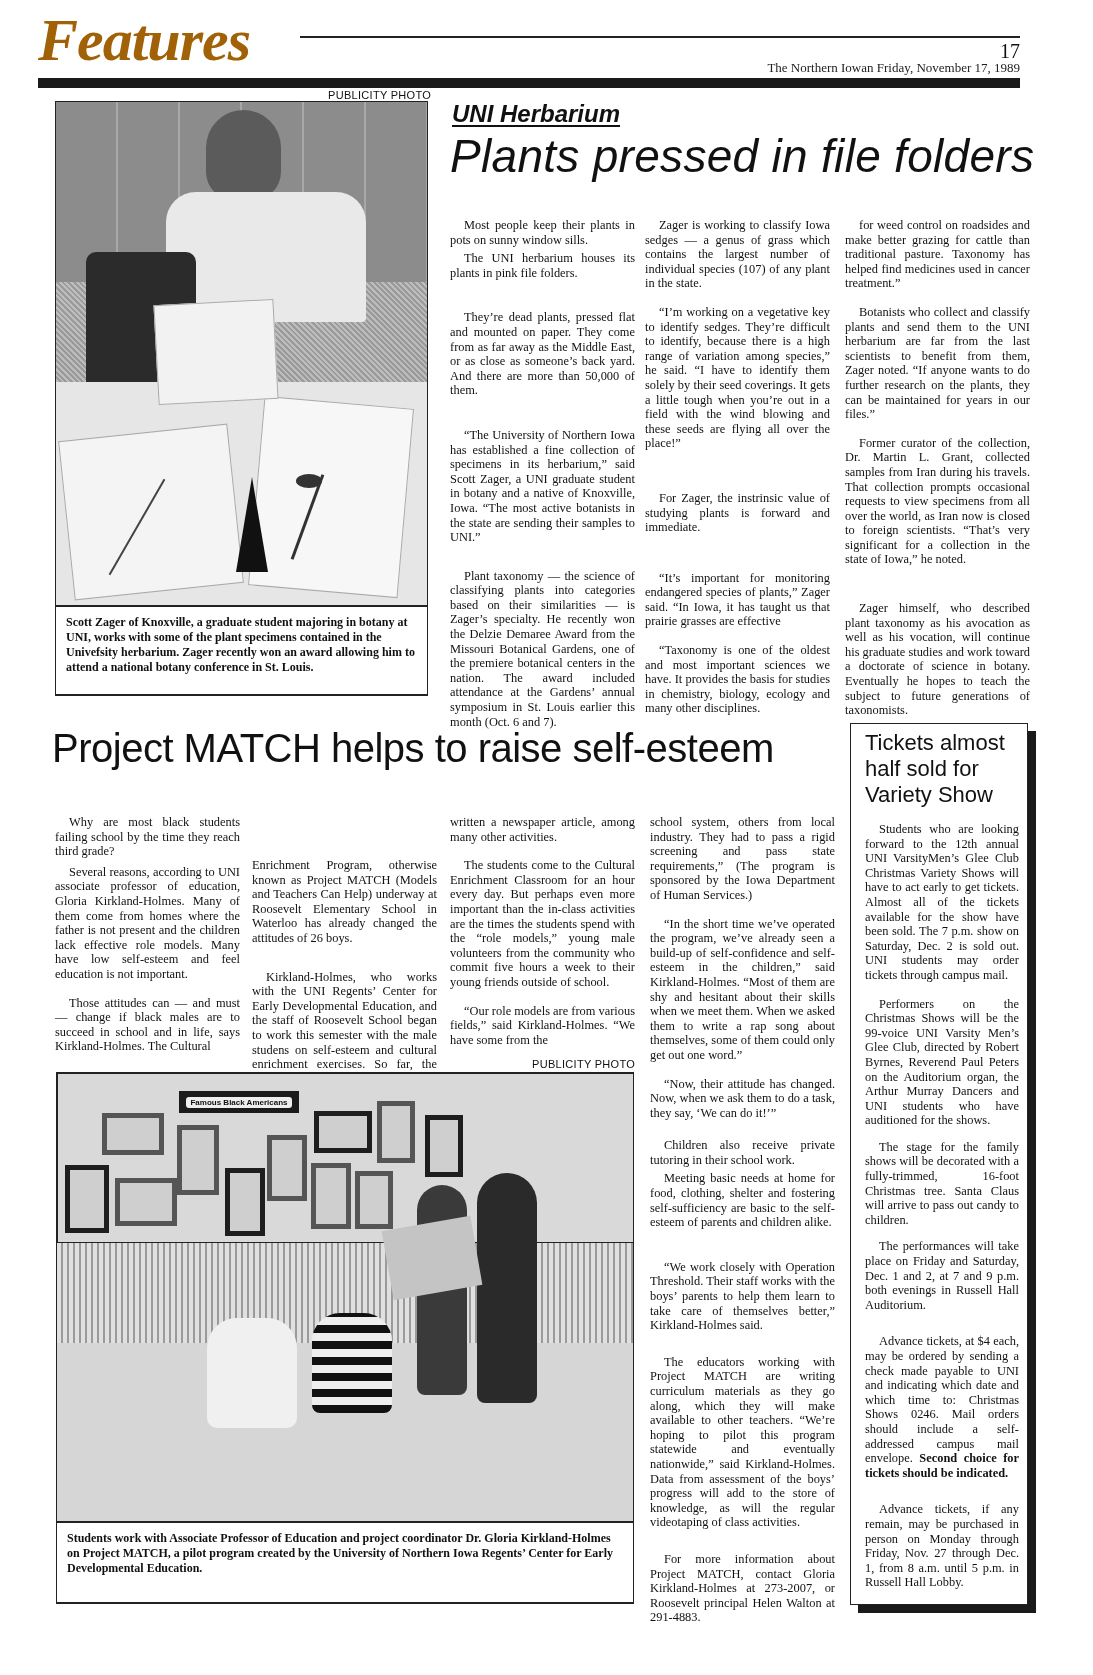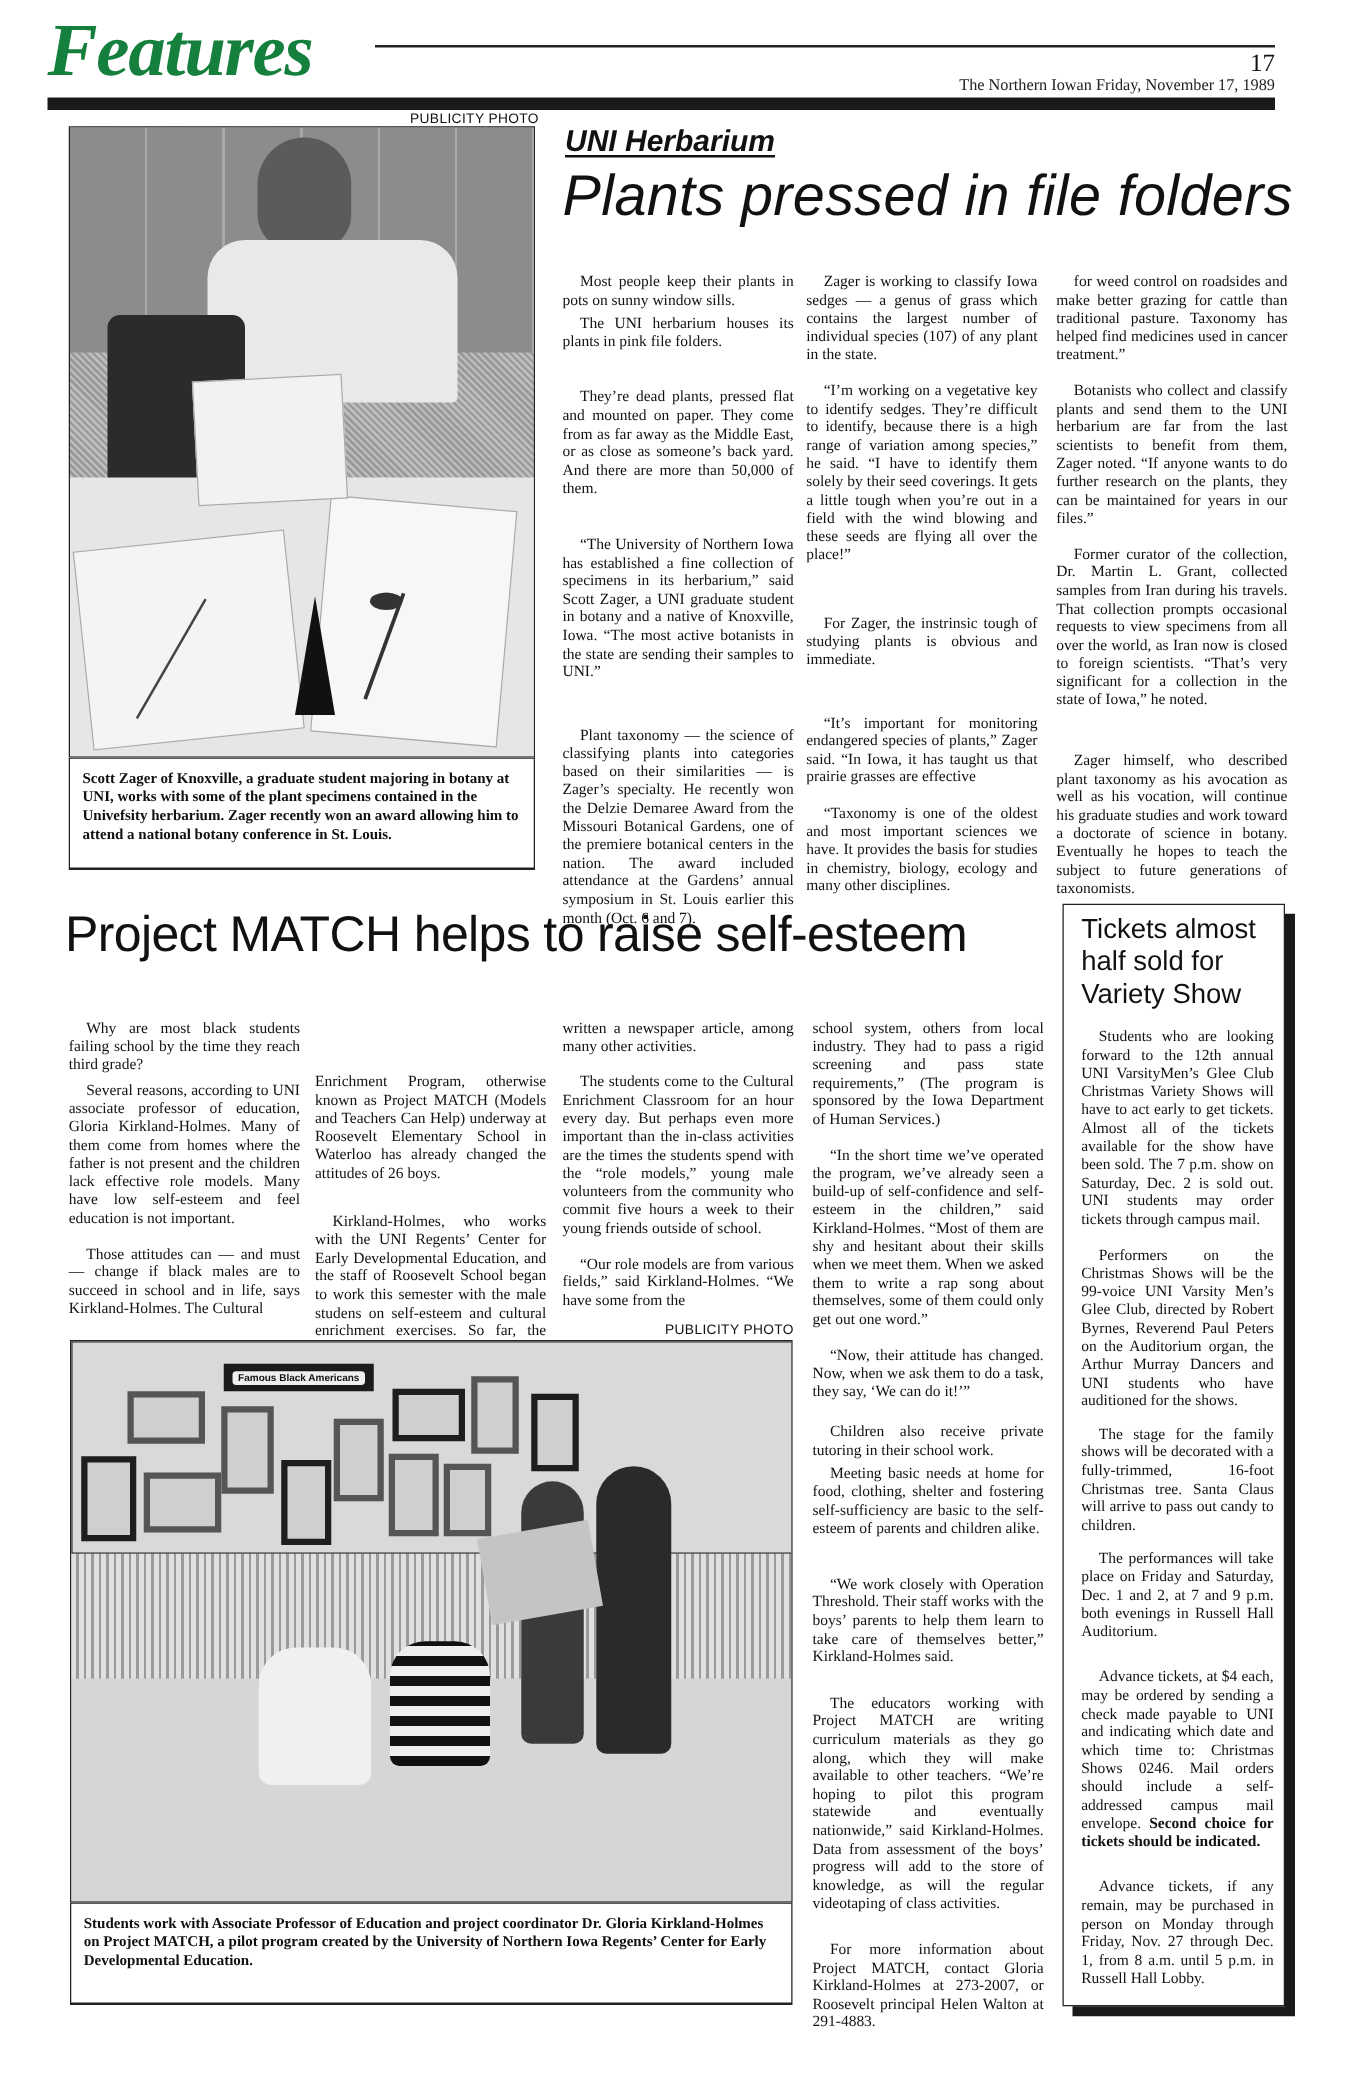--- a/index.html
+++ b/index.html
@@ -3,21 +3,21 @@
 <meta charset="utf-8">
 <style>
   * { box-sizing: border-box; margin: 0; padding: 0; }
   body {
     width: 1093px; height: 1675px; background: #ffffff; color: #111;
     font-family: "Liberation Serif", "DejaVu Serif", serif; position: relative; overflow: hidden;
   }
   .abs { position: absolute; }
   .flag {
     left: 38px; top: 10px; font-family: "Liberation Serif", serif; font-style: italic; font-weight: bold;
-    font-size: 60px; letter-spacing: -1px; line-height: 1; color: #15803d;
+    font-size: 60px; letter-spacing: -1px; line-height: 1; color: #a16207;
   }
   .flag-rule { left: 300px; top: 36px; width: 720px; height: 2px; background: #222; }
   .page-num { right: 73px; top: 40px; font-size: 20px; font-family: "Liberation Serif", serif; }
   .dateline { right: 73px; top: 60px; font-size: 13px; font-family: "Liberation Serif", serif; color: #222; }
   .topbar { left: 38px; top: 78px; width: 982px; height: 10px; background: #1a1a1a; }
   .credit {
     font-family: "Liberation Sans", sans-serif; font-size: 11px; letter-spacing: 0.3px; color: #111;
   }
   .photo {
     background: repeating-linear-gradient(45deg, #9a9a9a 0 2px, #bdbdbd 2px 4px);
@@ -93,27 +93,27 @@
   <div class="caption-text">Scott Zager of Knoxville, a graduate student majoring in botany at UNI, works with some of the plant specimens contained in the Univefsity herbarium. Zager recently won an award allowing him to attend a national botany conference in St. Louis.</div>
 </div>
 
 <div class="abs kicker">UNI Herbarium</div>
 <div class="abs headline-plants">Plants pressed in file folders</div>
 
 <div class="abs col" style="left:450px; top:218px; width:185px;">
   <p class="tight">Most people keep their plants in pots on sunny window sills.</p>
   <p style="margin-bottom:30px">The UNI herbarium houses its plants in pink file folders.</p>
   <p style="margin-bottom:30px">They’re dead plants, pressed flat and mounted on paper. They come from as far away as the Middle East, or as close as someone’s back yard. And there are more than 50,000 of them.</p>
-  <p style="margin-bottom:36px">“The University of Northern Iowa has established a fine collection of specimens in its herbarium,” said Scott Zager, a UNI graduate student in botany and a native of Knoxville, Iowa. “The most active botanists in the state are sending their samples to UNI.”</p>
+  <p style="margin-bottom:24px">“The University of Northern Iowa has established a fine collection of specimens in its herbarium,” said Scott Zager, a UNI graduate student in botany and a native of Knoxville, Iowa. “The most active botanists in the state are sending their samples to UNI.”</p>
   <p>Plant taxonomy — the science of classifying plants into categories based on their similarities — is Zager’s specialty. He recently won the Delzie Demaree Award from the Missouri Botanical Gardens, one of the premiere botanical centers in the nation. The award included attendance at the Gardens’ annual symposium in St. Louis earlier this month (Oct. 6 and 7).</p>
 </div>
 <div class="abs col" style="left:645px; top:218px; width:185px;">
   <p>Zager is working to classify Iowa sedges — a genus of grass which contains the largest number of individual species (107) of any plant in the state.</p>
   <p style="margin-bottom:40px">“I’m working on a vegetative key to identify sedges. They’re difficult to identify, because there is a high range of variation among species,” he said. “I have to identify them solely by their seed coverings. It gets a little tough when you’re out in a field with the wind blowing and these seeds are flying all over the place!”</p>
-  <p style="margin-bottom:36px">For Zager, the instrinsic tough of studying plants is obvious and immediate.</p>
+  <p style="margin-bottom:36px">For Zager, the instrinsic value of studying plants is forward and immediate.</p>
   <p>“It’s important for monitoring endangered species of plants,” Zager said. “In Iowa, it has taught us that prairie grasses are effective</p>
   <p style="margin-bottom:30px">“Taxonomy is one of the oldest and most important sciences we have. It provides the basis for studies in chemistry, biology, ecology and many other disciplines.</p>
 </div>
 <div class="abs col" style="left:845px; top:218px; width:185px;">
   <p>for weed control on roadsides and make better grazing for cattle than traditional pasture. Taxonomy has helped find medicines used in cancer treatment.”</p>
   <p>Botanists who collect and classify plants and send them to the UNI herbarium are far from the last scientists to benefit from them, Zager noted. “If anyone wants to do further research on the plants, they can be maintained for years in our files.”</p>
   <p style="margin-bottom:34px">Former curator of the collection, Dr. Martin L. Grant, collected samples from Iran during his travels. That collection prompts occasional requests to view specimens from all over the world, as Iran now is closed to foreign scientists. “That’s very significant for a collection in the state of Iowa,” he noted.</p>
   <p>Zager himself, who described plant taxonomy as his avocation as well as his vocation, will continue his graduate studies and work toward a doctorate of science in botany. Eventually he hopes to teach the subject to future generations of taxonomists.</p>
 </div>
 

